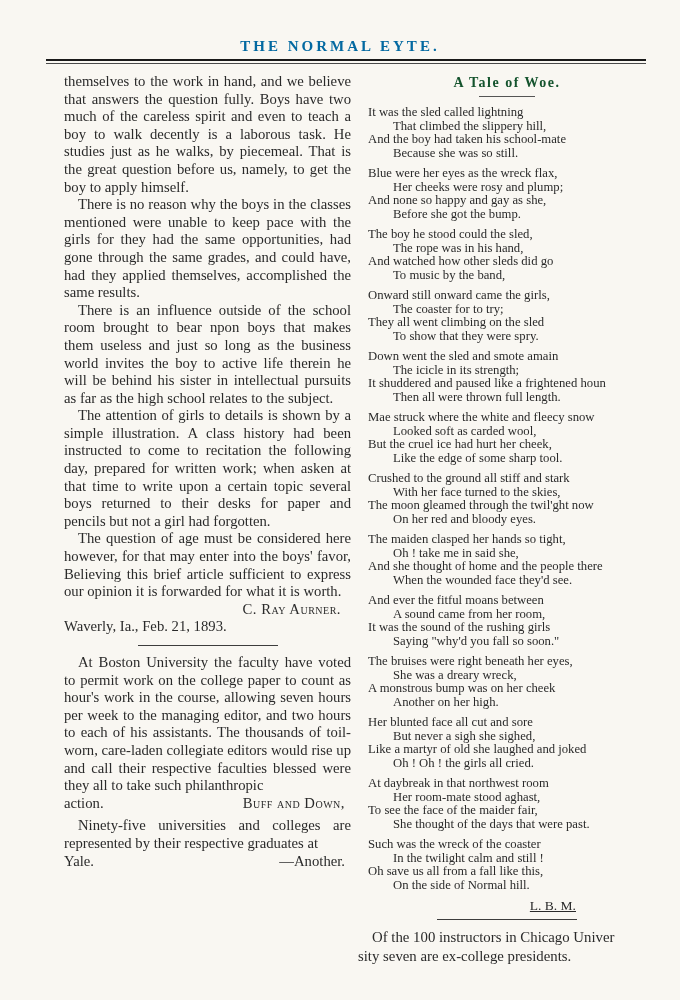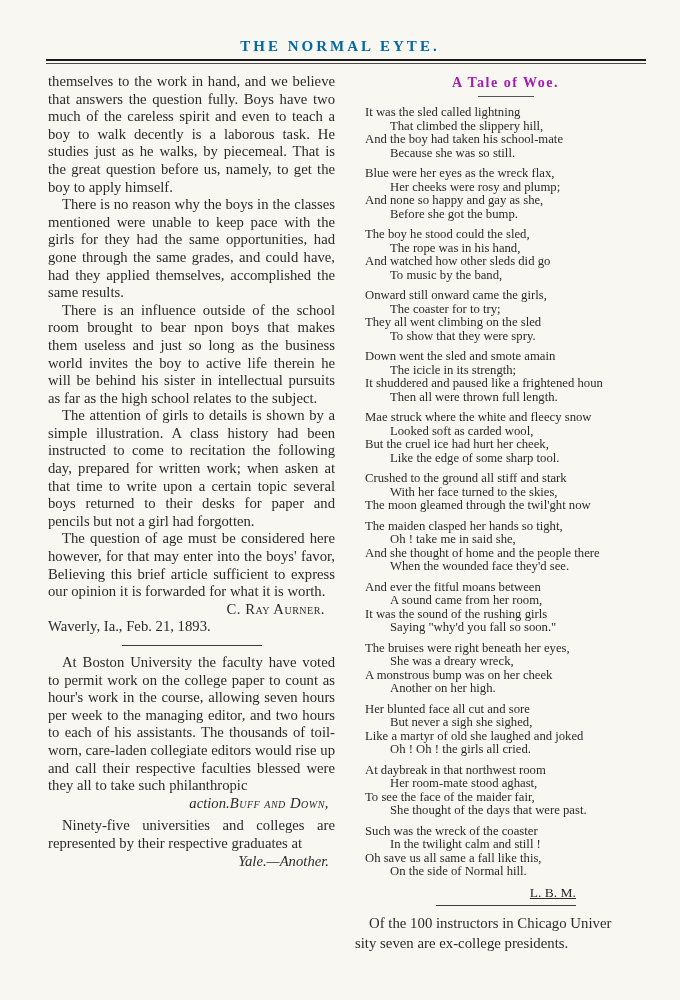--- a/index.html
+++ b/index.html
@@ -20,22 +20,22 @@
     color: #0369a1;
   }
   .masthead-rule {
     margin: 0 34px 0 46px;
     height: 2px;
     border-top: 2px solid #1a1a1a;
     border-bottom: 1px solid #4a4a4a;
   }
   .columns {
     display: flex;
-    gap: 20px;
-    margin: 9px 24px 0 48px;
+    gap: 7px;
+    margin: 9px 24px 0 64px;
   }
   .left-col {
     width: 287px;
     flex: none;
     font-size: 14.7px;
     line-height: 17.6px;
     text-align: justify;
   }
   .para { margin: 0; text-indent: 14px; }
   .para.first { text-indent: 0; }
@@ -47,37 +47,36 @@
   }
   .dateline { text-align: left; }
   .sep {
     border: none;
     border-top: 1px solid #3d3d3d;
     width: 140px;
     margin: 9px auto 8px auto;
   }
   .sig-row {
     display: flex;
-    justify-content: flex-end;
+    justify-content: space-between;
     padding-right: 6px;
-    font-style: italic;
   }
   .smallcaps { font-variant: small-caps; letter-spacing: 0.5px; }
   .article-yale { margin-top: 5px; }
   .right-col {
     flex: 1;
     min-width: 0;
   }
   .poem-title {
     text-align: center;
     font-weight: bold;
     font-size: 14px;
     letter-spacing: 1.5px;
     margin: 2px 0 0 0;
-    color: #a21caf;
+    color: #14532d;
   }
   .title-rule {
     border: none;
     border-top: 1px solid #555;
     width: 56px;
     margin: 5px auto 9px auto;
   }
   .poem {
     padding-left: 10px;
     font-size: 12.7px;
@@ -182,20 +181,21 @@
           <div class="stanza">
             <div class="poem-line">Mae struck where the white and fleecy snow</div>
             <div class="poem-line indented">Looked soft as carded wool,</div>
             <div class="poem-line">But the cruel ice had hurt her cheek,</div>
             <div class="poem-line indented">Like the edge of some sharp tool.</div>
           </div>
           <div class="stanza">
             <div class="poem-line">Crushed to the ground all stiff and stark</div>
             <div class="poem-line indented">With her face turned to the skies,</div>
             <div class="poem-line">The moon gleamed through the twil'ght now</div>
+            <div class="poem-line indented">On her red and bloody eyes.</div>
           </div>
           <div class="stanza">
             <div class="poem-line">The maiden clasped her hands so tight,</div>
             <div class="poem-line indented">Oh ! take me in said she,</div>
             <div class="poem-line">And she thought of home and the people there</div>
             <div class="poem-line indented">When the wounded face they'd see.</div>
           </div>
           <div class="stanza">
             <div class="poem-line">And ever the fitful moans between</div>
             <div class="poem-line indented">A sound came from her room,</div>
@@ -216,21 +216,21 @@
           </div>
           <div class="stanza">
             <div class="poem-line">At daybreak in that northwest room</div>
             <div class="poem-line indented">Her room-mate stood aghast,</div>
             <div class="poem-line">To see the face of the maider fair,</div>
             <div class="poem-line indented">She thought of the days that were past.</div>
           </div>
           <div class="stanza">
             <div class="poem-line">Such was the wreck of the coaster</div>
             <div class="poem-line indented">In the twilight calm and still !</div>
-            <div class="poem-line">Oh save us all same a fall like this,</div>
+            <div class="poem-line">Oh save us all from a fall like this,</div>
             <div class="poem-line indented">On the side of Normal hill.</div>
           </div>
         </div>
       <div class="poem-sig">L. B. M.</div>
     </div>
     <hr class="sep2">
     <div class="note">
         <div class="note-line first">Of the 100 instructors in Chicago Univer</div>
         <div class="note-line">sity seven are ex-college presidents.</div>
       </div>

